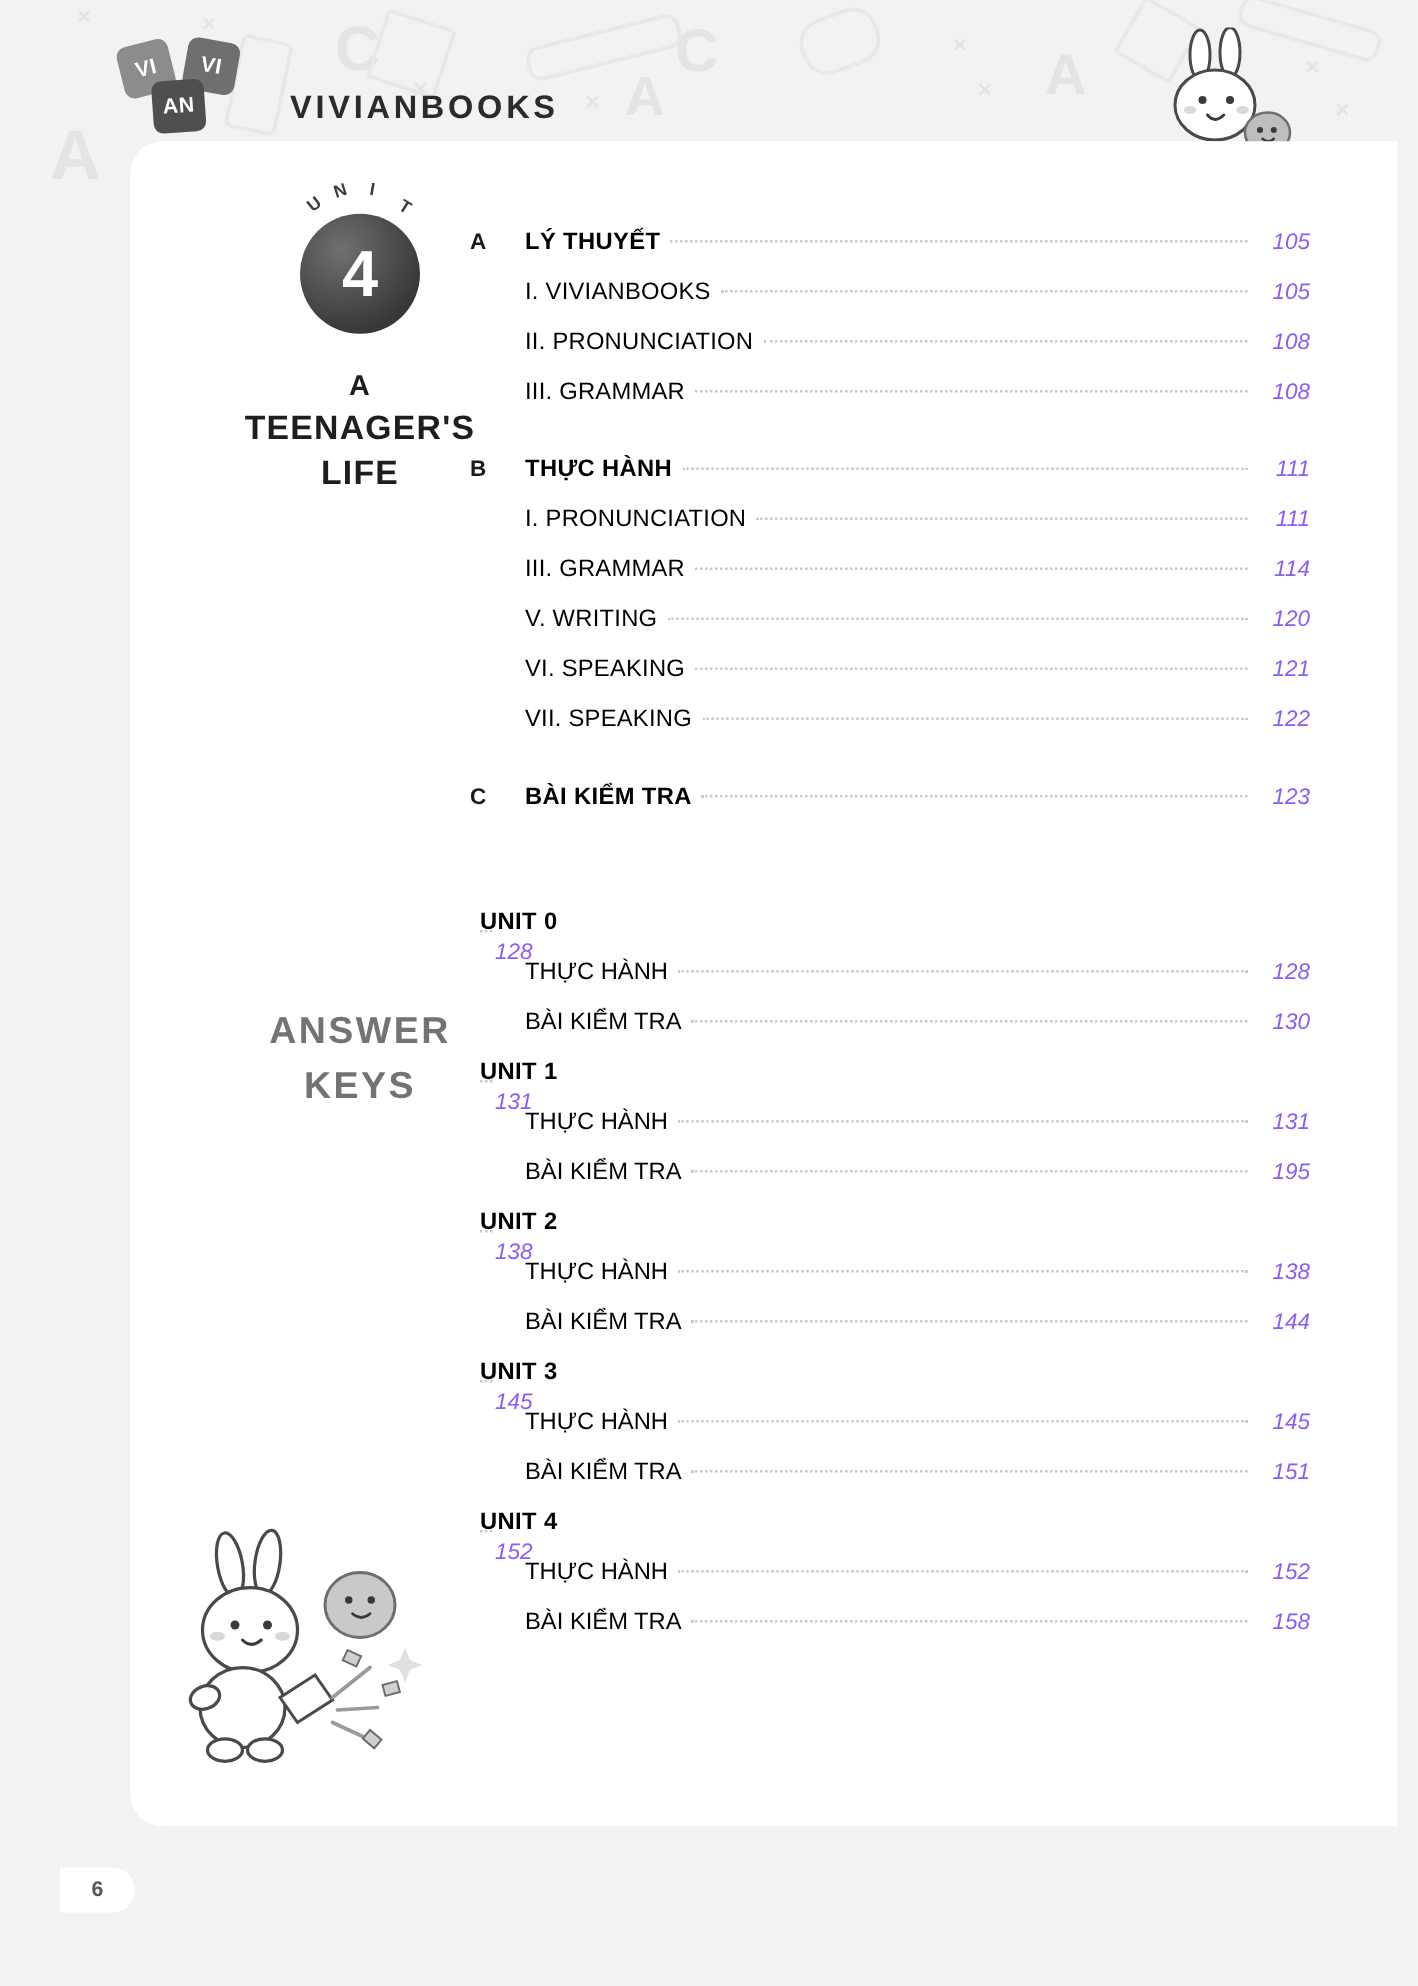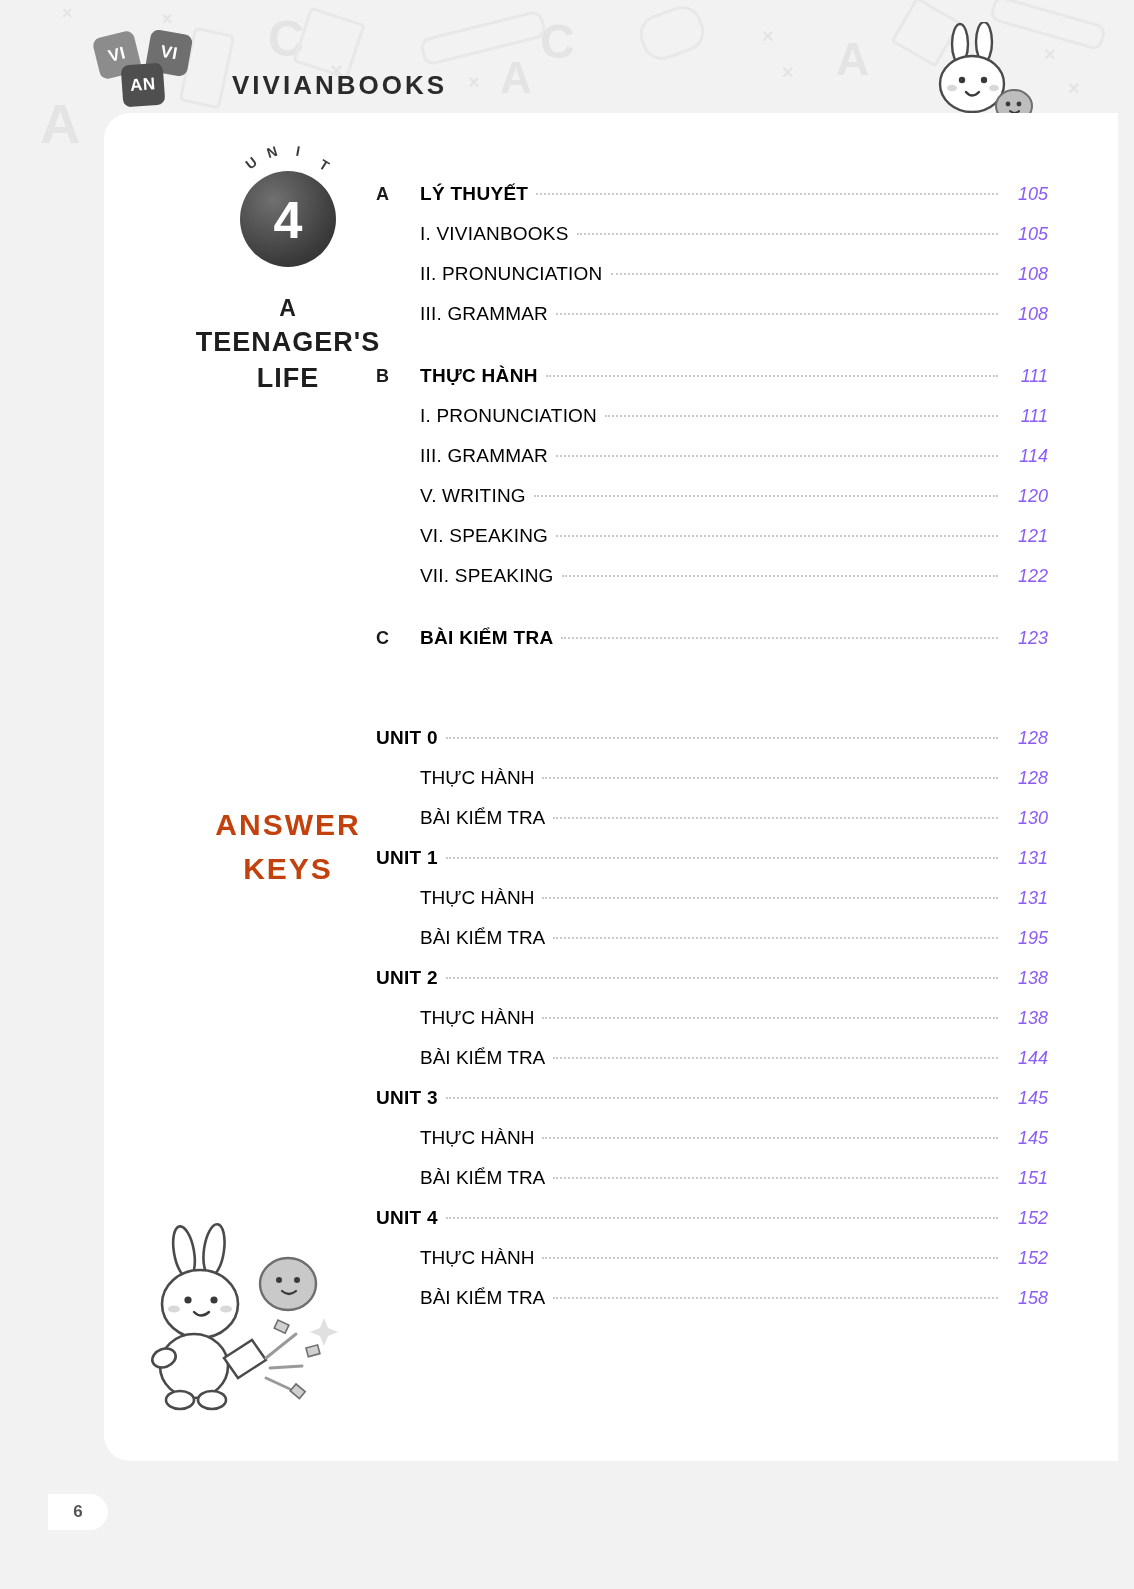--- a/index.html
+++ b/index.html
@@ -146,21 +146,21 @@
   #answer-keys-title {
     position: absolute;
     left: 64px;
     top: 690px;
     width: 240px;
     text-align: center;
     font-size: 30px;
     font-weight: 800;
     letter-spacing: 2px;
     line-height: 1.45;
-    color: #c2410c;
+    color: #737373;
   }
 
   #bunny-bottom {
     position: absolute;
     left: 16px;
     top: 1095px;
     width: 250px;
     height: 215px;
   }
 
@@ -191,21 +191,21 @@
   .toc-row.level-a .label,
   .toc-row.level-unit .label {
     font-weight: 700;
     letter-spacing: .3px;
   }
   .toc-row.level-sub .label {
     font-weight: 400;
     letter-spacing: .2px;
   }
   .toc-row.level-sub { padding-left: 44px; }
-  .toc-row.level-unit { padding-left: 0px; }
+  .toc-row.level-unit { padding-left: 0px; flex-direction: column; }
   .toc-row.level-unit2 { padding-left: 44px; }
   .toc-row .dots {
     flex: 1 1 auto;
     margin: 0 8px 0 8px;
     border-bottom: 2px dotted #c9c9c9;
     transform: translateY(-5px);
     min-width: 10px;
   }
   .toc-row .page {
     font-size: 18px;

